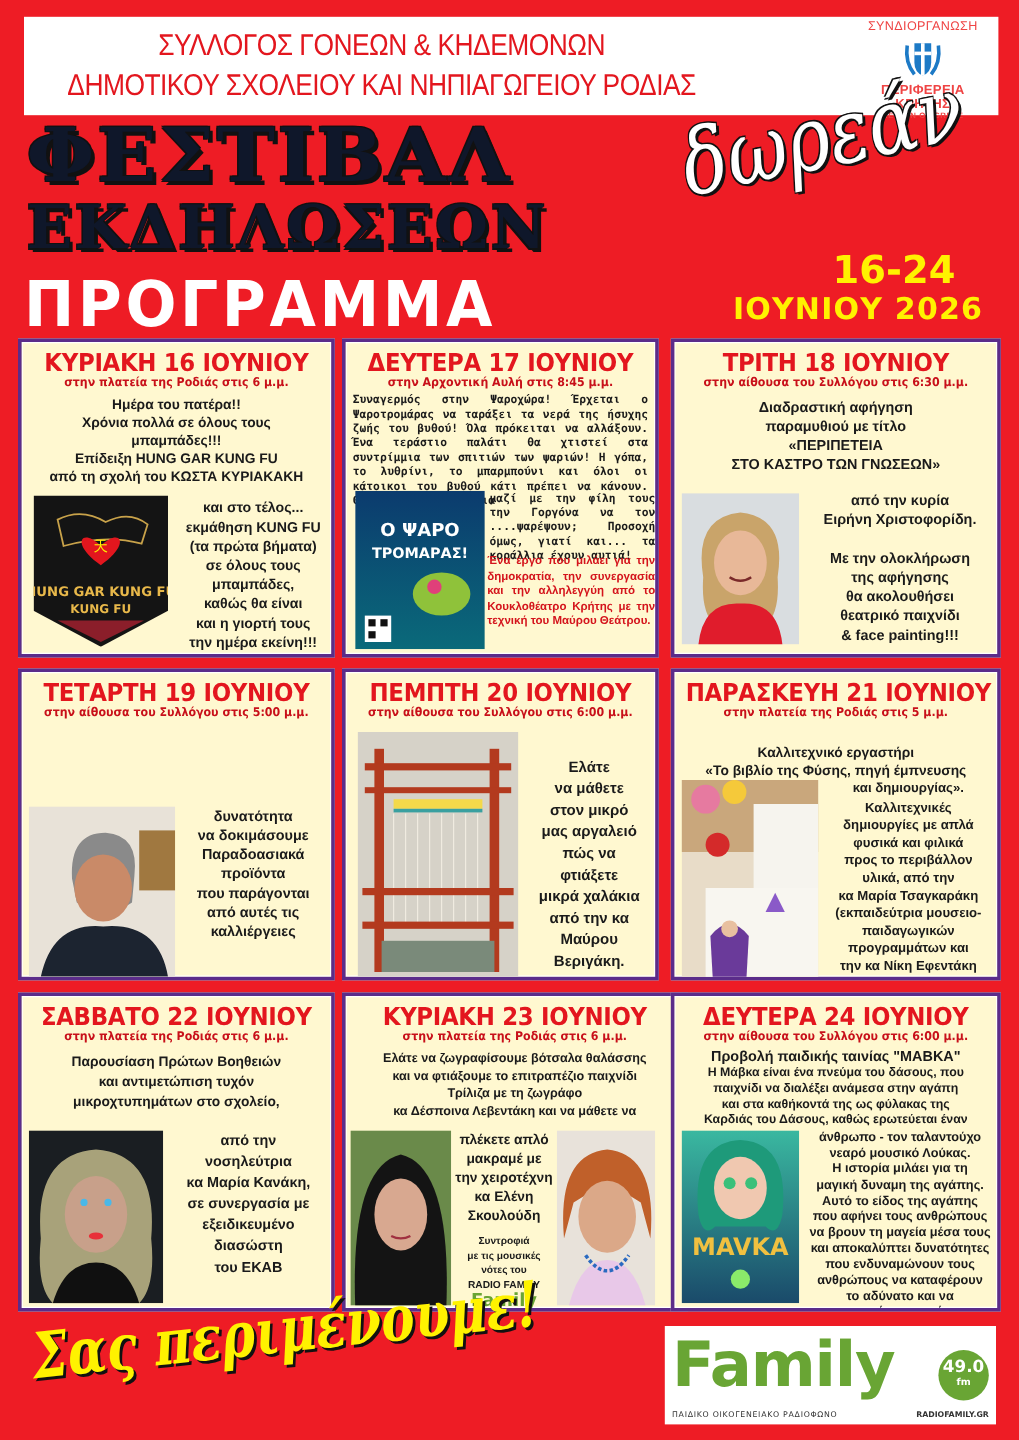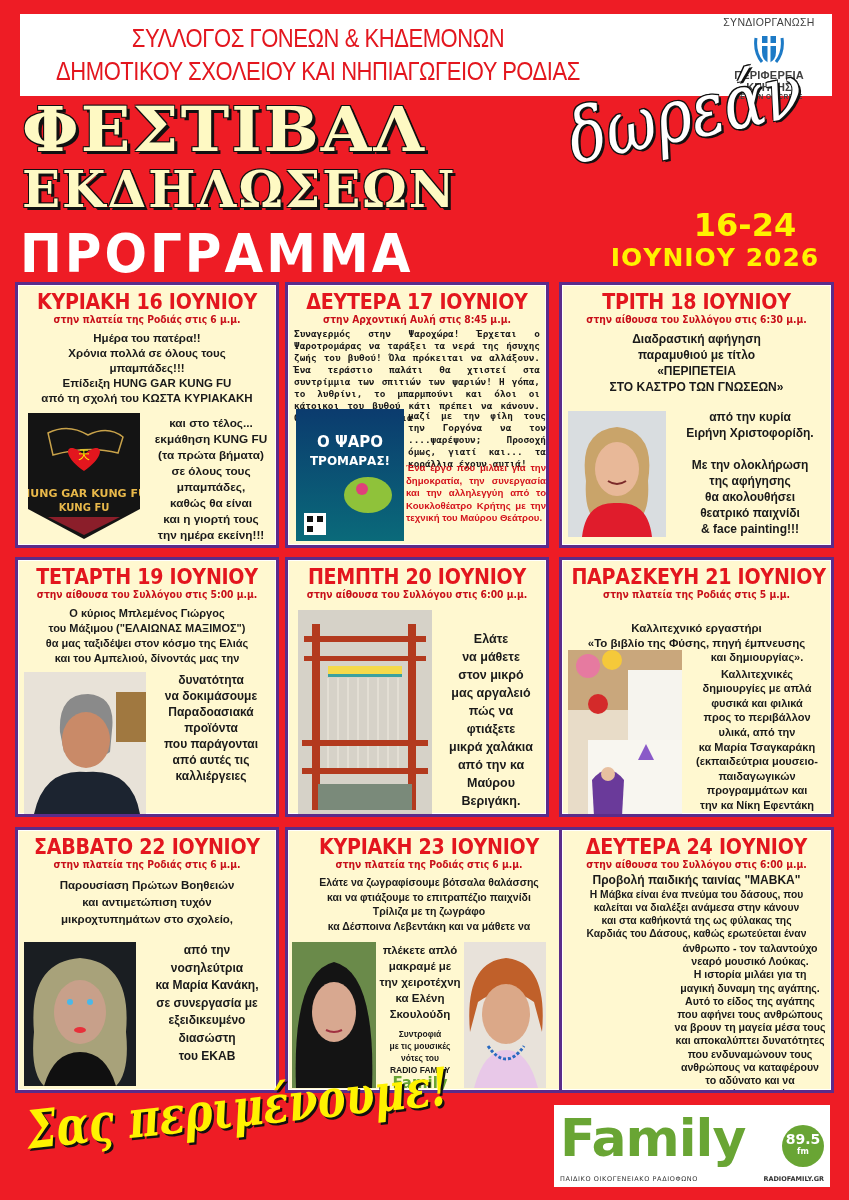--- a/index.html
+++ b/index.html
@@ -16,33 +16,33 @@
   .org-title {
     position: absolute; left: 12px; top: 8px; width: 650px;
     text-align: center; color: #e3161e;
     font-family: "Liberation Sans", sans-serif;
     font-size: 25px; line-height: 33px; letter-spacing: -0.5px;
     transform: scaleX(0.88); transform-origin: left top;
   }
   .org-title div { white-space: nowrap; }
   .coorg {
     position: absolute; right: 8px; top: 2px; width: 110px; text-align: center;
-    color: #404040;
+    color: #ef4444;
   }
   .coorg .lbl { font-size: 10.5px; letter-spacing: 0.3px; }
   .coorg .emblem {
     width: 34px; height: 38px; margin: 2px auto 1px; position: relative;
   }
   .coorg .region { font-size: 11px; font-weight: bold; letter-spacing: 0.2px; }
   .coorg .region-en { font-size: 6.5px; font-weight: bold; letter-spacing: 0.5px; }
 
   .fest-title {
     position: absolute; left: 22px; top: 98px;
     font-family: "DejaVu Serif", serif; font-weight: bold;
-    color: #fef9c3;
+    color: #0f172a;
     text-shadow: 3px 3px 0 #111, -1px -1px 0 #111, 1px -1px 0 #111, -1px 1px 0 #111;
     letter-spacing: 2px;
   }
   .fest-title .l1 { font-size: 62px; line-height: 64px; transform: scaleX(1.05); transform-origin: left; white-space: nowrap; }
   .fest-title .l2 { font-size: 50px; line-height: 56px; white-space: nowrap; transform: scaleX(1.0); transform-origin:left; }
   .dorean {
     position: absolute; left: 578px; top: 108px;
     font-family: "DejaVu Serif", serif; font-style: italic;
     font-size: 62px; color: #ffffff;
     text-shadow: 2px 2px 0 #111, -1px -1px 0 #111, 1px -1px 0 #111, -1px 1px 0 #111;
@@ -238,26 +238,20 @@
     <div>της αφήγησης</div>
     <div>θα ακολουθήσει</div>
     <div>θεατρικό παιχνίδι</div>
     <div>&amp; face painting!!!</div>
   </div>
 </div>
 
 <div class="panel" style="left:15px; top:557px; width:264px; height:260px;">
   <div class="day">ΤΕΤΑΡΤΗ 19 ΙΟΥΝΙΟΥ</div>
   <div class="venue">στην αίθουσα του Συλλόγου στις 5:00 μ.μ.</div>
-  <div class="txt" style="margin-top:5px; font-size:11px; line-height:15px;">
-    <div>Ο κύριος Μπλεμένος Γιώργος</div>
-    <div>του Μάξιμου ("ΕΛΑΙΩΝΑΣ ΜΑΞΙΜΟΣ")</div>
-    <div>θα μας ταξιδέψει στον κόσμο της Ελιάς</div>
-    <div>και του Αμπελιού, δίνοντάς μας την</div>
-  </div>
   <div class="photo" style="left:6px; top:112px; width:122px; height:142px;">
     <svg width="122" height="142" viewBox="0 0 122 142">
       <rect width="122" height="142" fill="#e8e2d8"></rect>
       <rect x="92" y="20" width="30" height="50" fill="#a07840"></rect>
       <path d="M36 60 Q34 22 64 22 Q92 24 88 58 L86 80 Q64 96 40 80 Z" fill="#8a8a8a"></path>
       <ellipse cx="62" cy="68" rx="24" ry="28" fill="#c98a68"></ellipse>
       <path d="M10 142 Q20 96 62 100 Q108 96 116 142 Z" fill="#1c2430"></path>
     </svg>
   </div>
   <div class="txt" style="position:absolute; left:128px; top:112px; width:130px; font-size:12px; line-height:16px;">
@@ -423,23 +417,40 @@
     </svg>
   </div>
 </div>
 
 <div class="panel" style="left:559px; top:827px; width:275px; height:266px;">
   <div class="day">ΔΕΥΤΕΡΑ 24 ΙΟΥΝΙΟΥ</div>
   <div class="venue">στην αίθουσα του Συλλόγου στις 6:00 μ.μ.</div>
   <div class="txt" style="margin-top:2px; font-size:12px; line-height:15px;">Προβολή παιδικής ταινίας "ΜΑΒΚΑ"</div>
   <div class="txt" style="font-size:10.3px; line-height:13px;">
     <div>Η Μάβκα είναι ένα πνεύμα του δάσους, που</div>
-    <div>καλείται να διαλέξει ανάμεσα στην κάνουν</div>
+    <div>παιχνίδι να διαλέξει ανάμεσα στην αγάπη</div>
     <div>και στα καθήκοντά της ως φύλακας της</div>
     <div>Καρδιάς του Δάσους, καθώς ερωτεύεται έναν</div>
+  </div>
+  <div class="photo" style="left:6px; top:112px; width:98px; height:144px;">
+    <svg width="98" height="144" viewBox="0 0 98 144">
+      <defs>
+          <linearGradient id="forest" x1="0" y1="0" x2="0" y2="1">
+            <stop offset="0" stop-color="#3ab8a0"></stop>
+            <stop offset="1" stop-color="#1a4a6a"></stop>
+          </linearGradient>
+        </defs>
+      <rect width="98" height="144" fill="url(#forest)"></rect>
+      <path d="M14 70 Q8 10 49 8 Q90 10 84 70 Q80 90 70 80 L28 80 Q18 90 14 70 Z" fill="#1e9a7a"></path>
+      <ellipse cx="49" cy="48" rx="22" ry="26" fill="#f0c8b0"></ellipse>
+      <circle cx="40" cy="44" r="5" fill="#3ac07a"></circle>
+        <circle cx="58" cy="44" r="5" fill="#3ac07a"></circle>
+      <text x="49" y="104" font-size="20" font-weight="bold" fill="#f0c040" text-anchor="middle" font-family="DejaVu Sans, sans-serif">MAVKA</text>
+      <circle cx="49" cy="124" r="8" fill="#8aea6a"></circle>
+    </svg>
   </div>
   <div class="txt" style="position:absolute; left:104px; top:112px; width:168px; font-size:10.6px; line-height:13.2px;">
     <div>άνθρωπο - τον ταλαντούχο</div>
     <div>νεαρό μουσικό Λούκας.</div>
     <div>Η ιστορία μιλάει για τη</div>
     <div>μαγική δυναμη της αγάπης.</div>
     <div>Αυτό το είδος της αγάπης</div>
     <div>που αφήνει τους ανθρώπους</div>
     <div>να βρουν τη μαγεία μέσα τους</div>
     <div>και αποκαλύπτει δυνατότητες</div>
@@ -449,18 +460,18 @@
     <div>υπερισχύσουν απέναντι</div>
 
   </div>
 </div>
 
 <div class="footer-cta">Σας περιμένουμε!</div>
 
 <div class="radio-logo">
   <div class="word">Family</div>
   <div class="freq">
-    <div class="n">89.5</div>
+    <div class="n">49.0</div>
     <div class="fm">fm</div>
   </div>
   <div class="tag">ΠΑΙΔΙΚΟ ΟΙΚΟΓΕΝΕΙΑΚΟ ΡΑΔΙΟΦΩΝΟ</div>
   <div class="site">RADIOFAMILY.GR</div>
 </div>
 
 </body></html>

